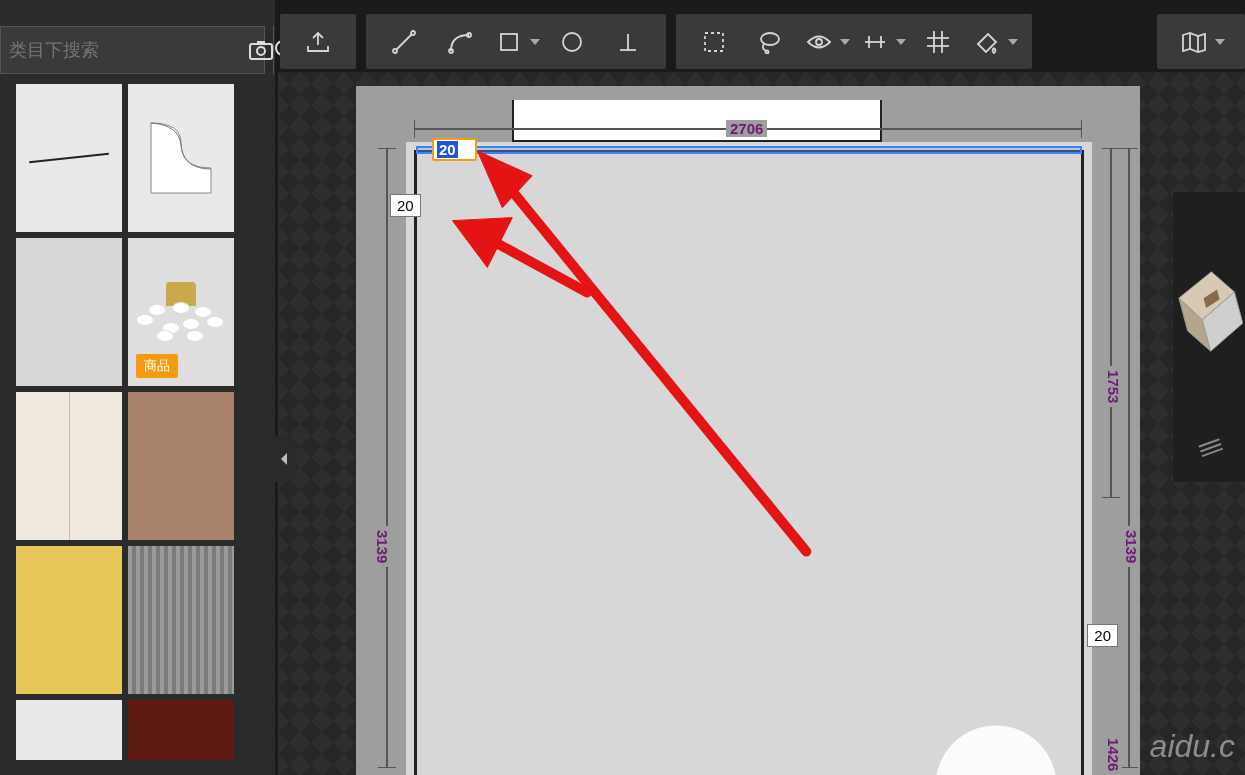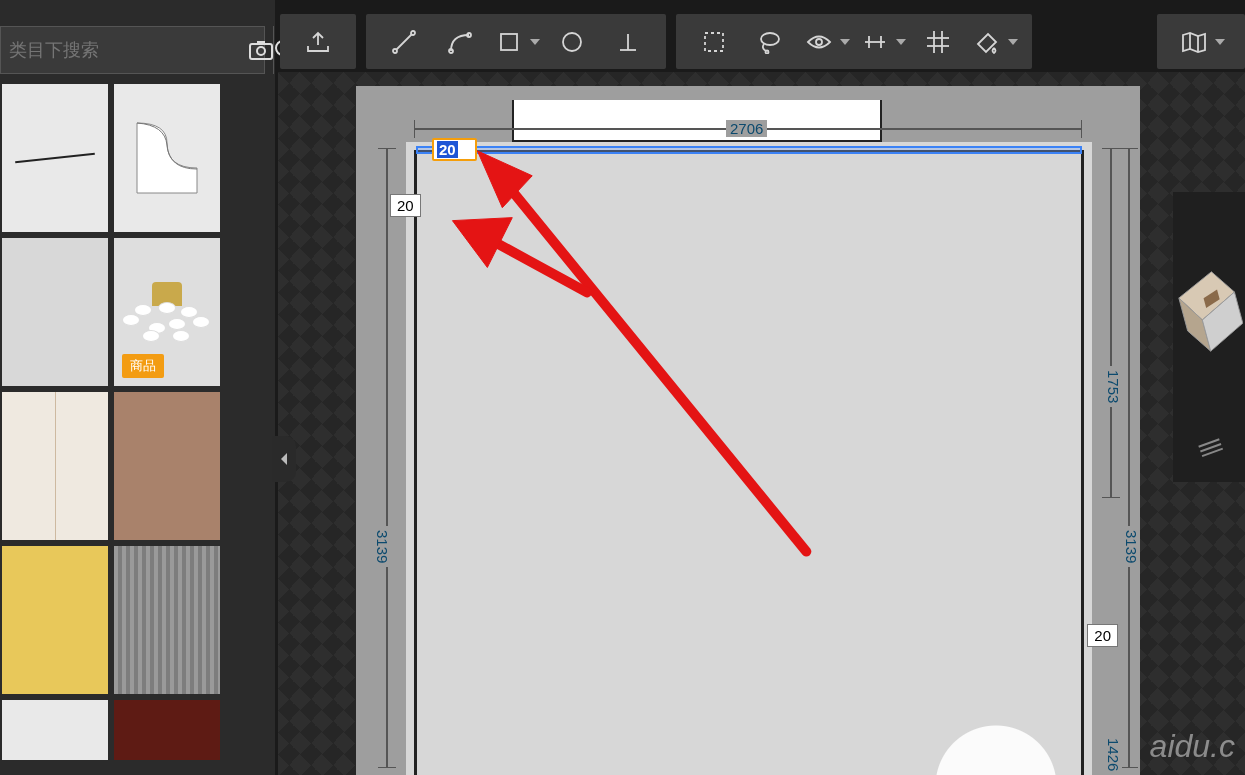--- a/index.html
+++ b/index.html
@@ -4,21 +4,21 @@
 <style>
   * { box-sizing: border-box; margin: 0; padding: 0; }
   body { width: 1245px; height: 775px; background: #1a1a1a; font-family: Arial, "Microsoft YaHei", sans-serif; overflow: hidden; position: relative; }
 
   
   .sidebar { position: absolute; left: 0; top: 0; width: 275px; height: 775px; background: #2b2b2b; }
   .search-bar { position: absolute; left: 0; top: 26px; width: 265px; height: 48px; background: #3a3a3a; border: 1px solid #555; display: flex; align-items: center; }
   .search-bar input { flex: 1; background: transparent; border: none; color: #bbb; font-size: 18px; padding: 0 8px; outline: none; }
   .search-bar .icon-btn { width: 44px; height: 48px; display: flex; align-items: center; justify-content: center; cursor: pointer; }
 
-  .thumb-grid { position: absolute; left: 0; top: 84px; width: 275px; display: flex; flex-wrap: wrap; gap: 6px; padding-left: 2px; }
+  .thumb-grid { position: absolute; left: 0; top: 84px; width: 275px; display: flex; flex-wrap: wrap; gap: 6px; padding-left: 16px; }
   .thumb { width: 106px; height: 148px; background: #e8e8e8; position: relative; overflow: hidden; }
   .thumb .badge { position: absolute; left: 8px; bottom: 8px; background: #f39c12; color: #fff; font-size: 13px; padding: 3px 8px; border-radius: 2px; }
 
   
   .t1 { background: #e9e9e9; display:flex; align-items:center; justify-content:center;}
   .t1 .diag { width:80px; height:2px; background:#222; transform: rotate(-6deg);}
   .t2 { background: #e9e9e9; display:flex; align-items:center; justify-content:center; }
   .t2 svg { width:80px; height:90px; }
   .t3 { background: #d8d8d8; }
   .t4 { background: #dedede; display:flex; align-items:center; justify-content:center;}
@@ -61,21 +61,21 @@
   .door-gap { position:absolute; left:156px; top:14px; width:370px; height:42px; background:#fff; border:2px solid #222; border-top:none; }
   .selected-edge { position:absolute; left:60px; top:60px; right:58px; height:8px; border:2px solid #3b82f6; background:rgba(120,170,255,0.35); }
 
   
   .dim-h { position:absolute; height:2px; background:#555; }
   .dim-h::before,.dim-h::after{content:""; position:absolute; width:1px; height:18px; background:#555; top:-8px;}
   .dim-h::before{left:0;} .dim-h::after{right:0;}
   .dim-v { position:absolute; width:2px; background:#555; }
   .dim-v::before,.dim-v::after{content:""; position:absolute; height:1px; width:18px; background:#555; left:-8px;}
   .dim-v::before{top:0;} .dim-v::after{bottom:0;}
-  .dim-label { position:absolute; background:transparent; color:#0c4a6e; font-weight:normal; font-size:15px; }
+  .dim-label { position:absolute; background:transparent; color:#701a75; font-weight:bold; font-size:15px; }
   .dim-label.vert { writing-mode: vertical-rl; }
 
   .offset-box { position:absolute; background:#fff; border:1px solid #777; color:#000; font-size:15px; padding:2px 6px; }
   .input-box { position:absolute; background:#fff; border:2px solid #f59e0b; padding:1px 3px; display:flex; align-items:center; border-radius:2px; }
   .input-box .val { background:#1e56d6; color:#fff; padding:0 2px; font-weight:bold; font-size:15px; display:inline-block; min-width:20px; text-align:center; }
   .input-box .pad { display:inline-block; width:14px; }
 
   
   .arrow-svg { position:absolute; left:0; top:0; width:100%; height:100%; pointer-events:none; }
   .arrow-svg polygon, .arrow-svg line, .arrow-svg path { fill:#e41414; stroke:#e41414; }

